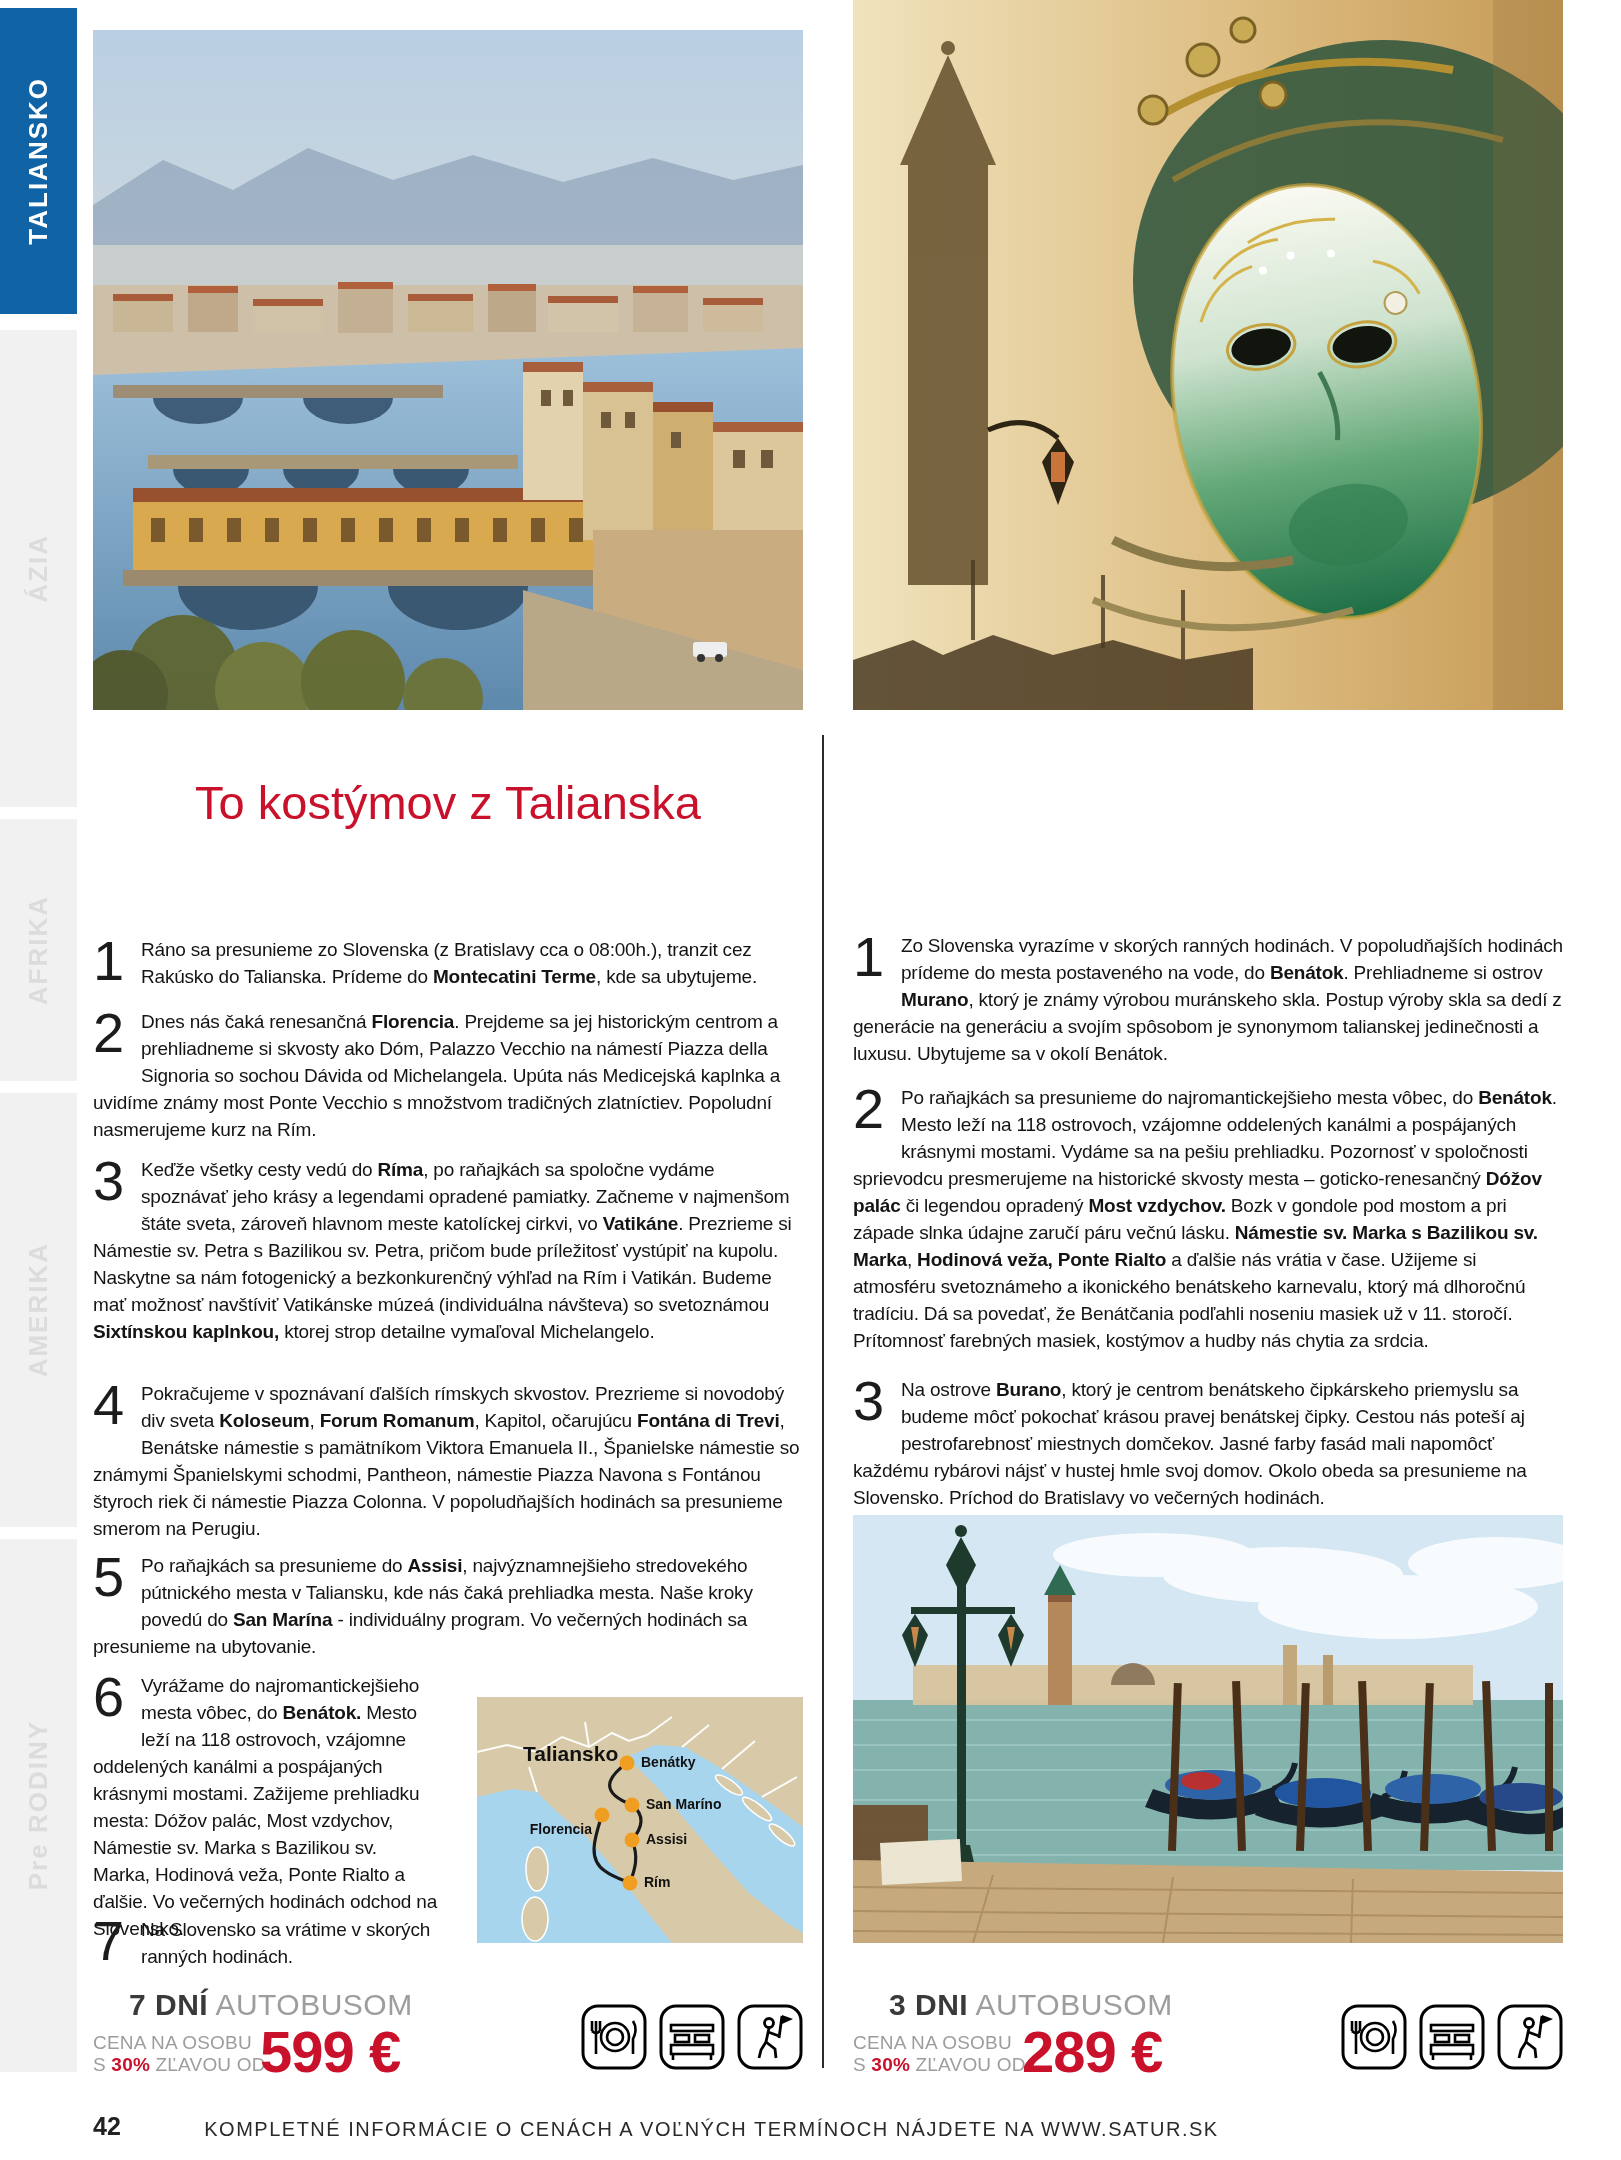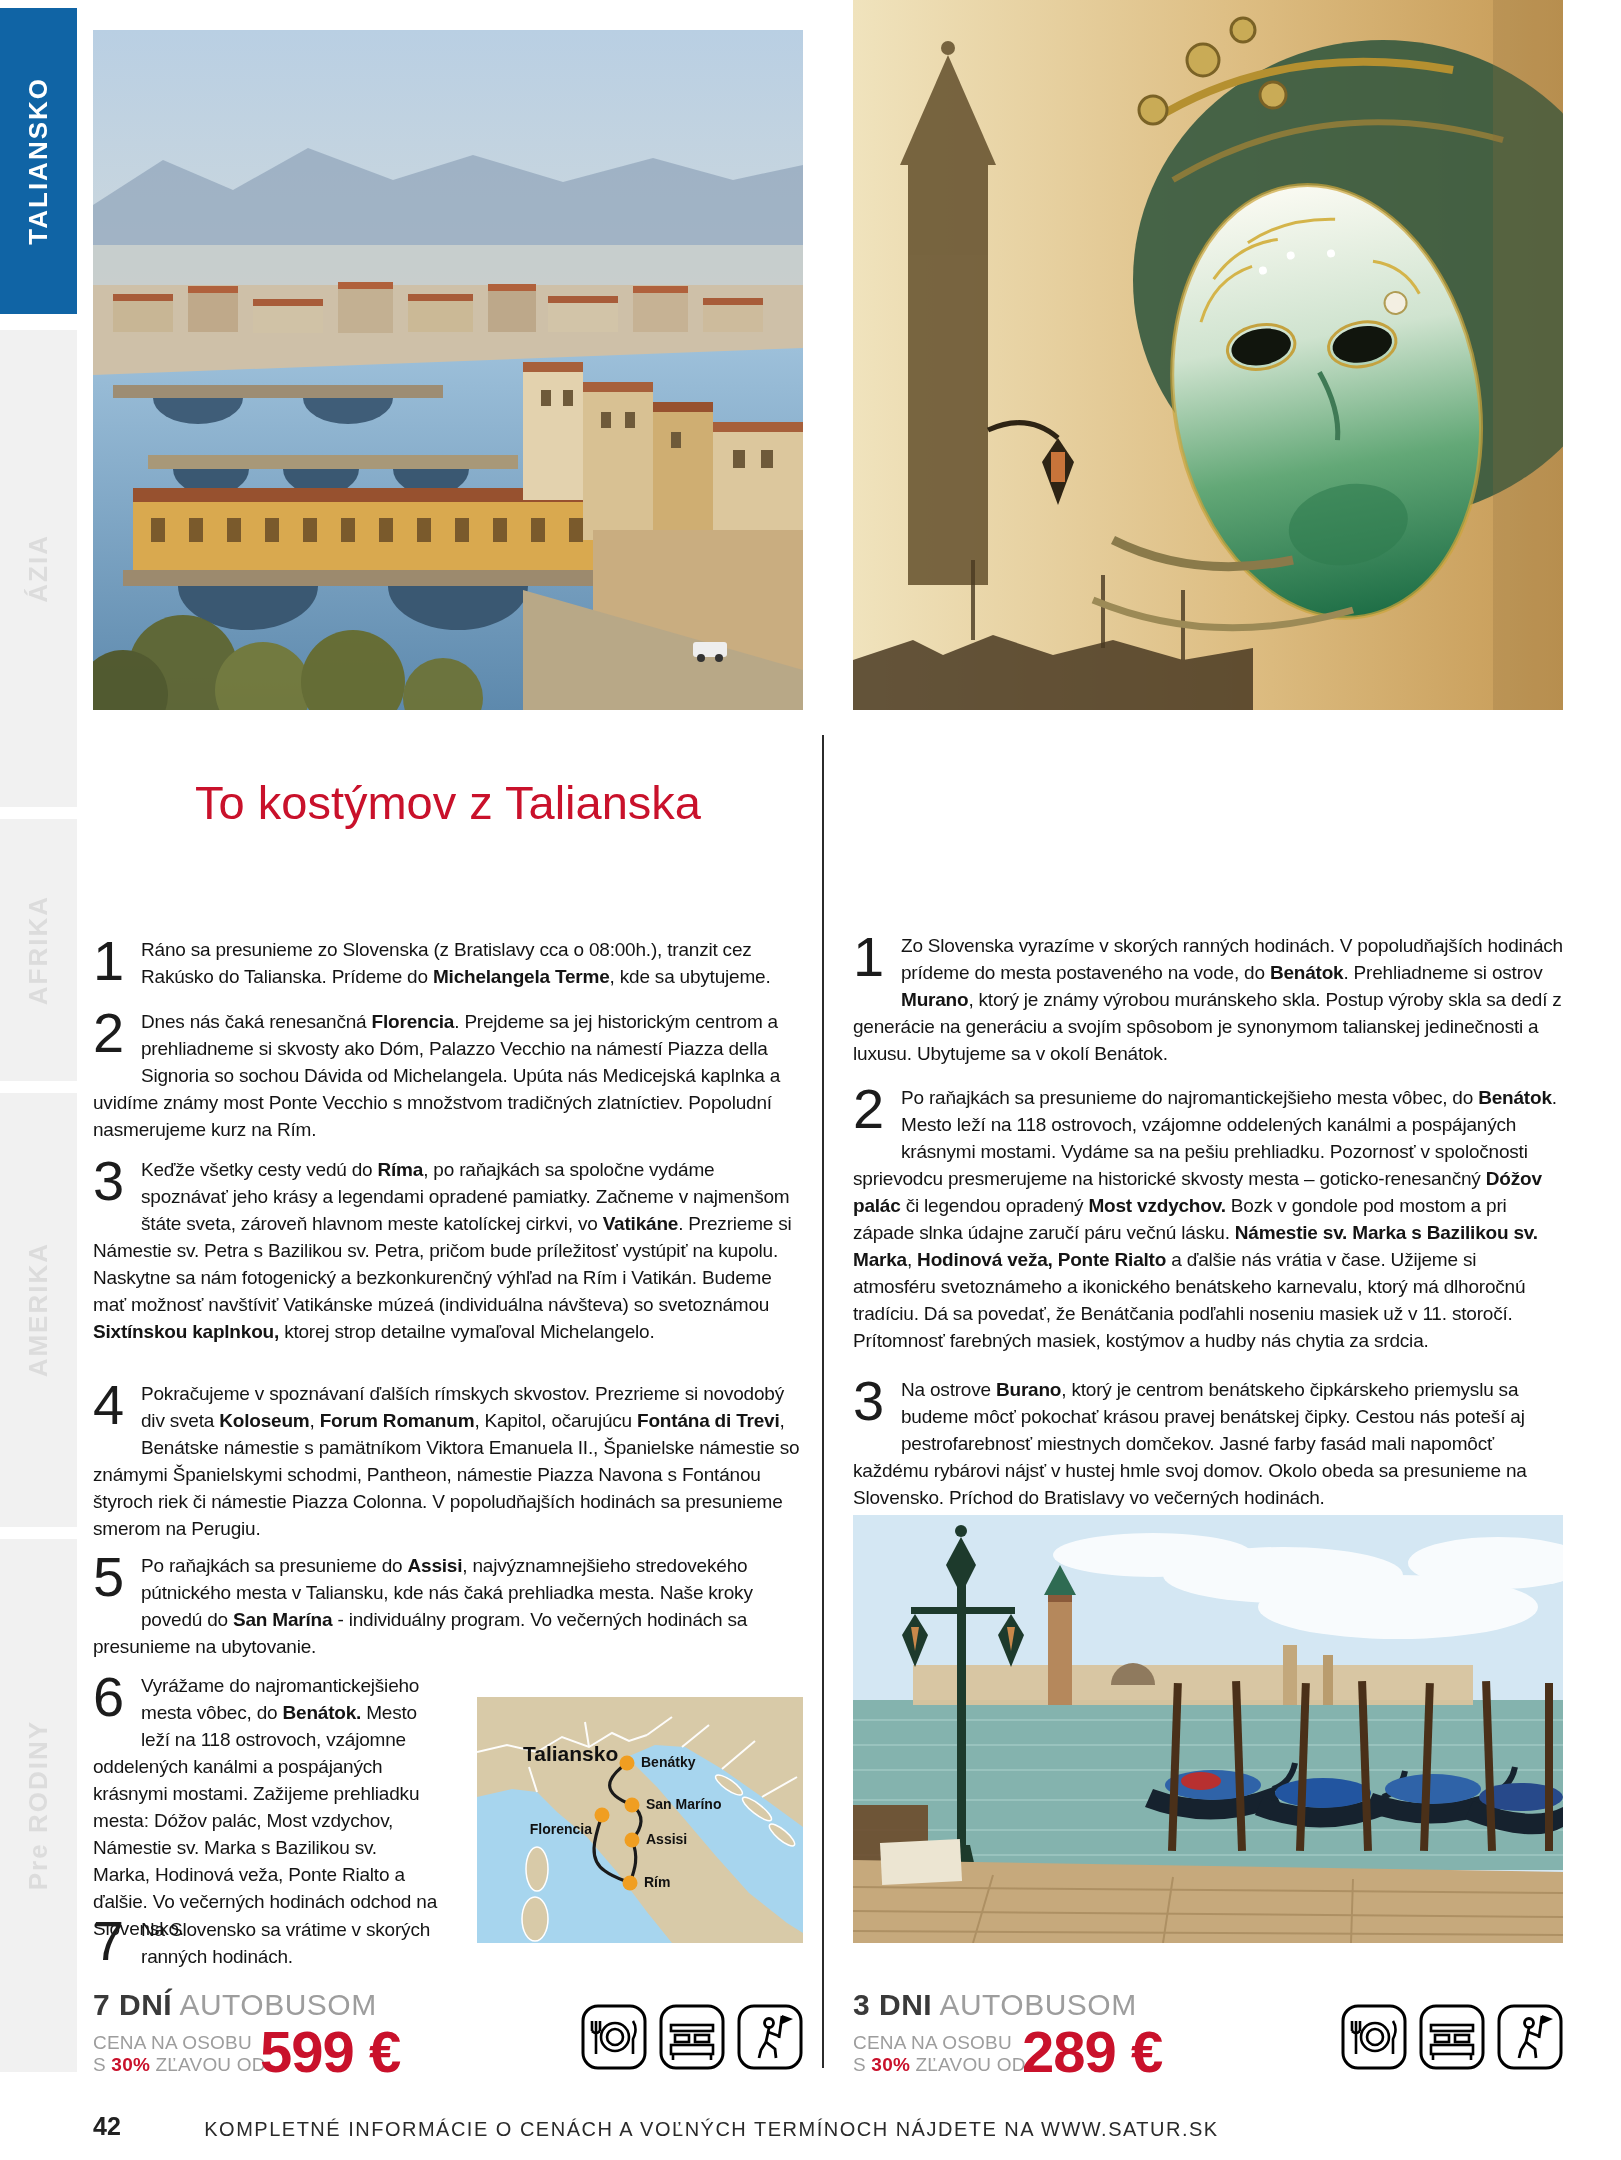--- a/index.html
+++ b/index.html
@@ -29,21 +29,21 @@
   .dtext .b{font-weight:700;}
 
   
   .route-map{position:absolute;left:477px;top:1697px;width:326px;height:246px;}
   .route-map svg{position:absolute;left:0;top:0;}
   .map-label{position:absolute;font-weight:700;color:#111;font-size:14px;white-space:nowrap;}
   .map-country{font-size:21px;}
 
   
   .duration{position:absolute;font-size:30px;letter-spacing:0.5px;}
-  .duration .dbold{font-weight:700;color:#3a3a3a;}
+  .duration .dbold{font-weight:700;color:#3a3a3a;margin-left:36px;}
   .duration .drest{font-weight:400;color:#9d9d9d;}
   .price-small{position:absolute;font-size:19px;line-height:22px;color:#9d9d9d;letter-spacing:0.2px;}
   .price-small .pct{color:#c9112b;font-weight:700;}
   .price-amount{position:absolute;font-size:58px;font-weight:700;color:#c9112b;letter-spacing:-1px;}
   .service-icons{position:absolute;display:flex;gap:12px;}
   .sicon{width:66px;height:66px;}
 
   
   .page-number{position:absolute;left:93px;top:2112px;font-size:25px;font-weight:700;color:#222;}
   .footer-text{position:absolute;left:0;top:2118px;width:1423px;text-align:center;font-size:20px;letter-spacing:1.5px;color:#2a2a2a;}
@@ -235,21 +235,21 @@
       <rect x="640" y="0" width="70" height="710" fill="#8a6a3a" opacity="0.25"></rect>
     </svg>
   </div>
 
   <div class="tour-title" style="left:93px;top:775px;">To kostýmov z Talianska</div>
 
   <div class="col-divider" style="left:822px;top:735px;height:1333px;"></div>
 
   <div class="day" style="left:93px;top:936px;">
     <span class="dnum">1</span>
-    <div class="dtext"><span>Ráno sa presunieme zo Slovenska (z Bratislavy cca o 08:00h.), tranzit cez Rakúsko do Talianska. Prídeme do </span><span class="b">Michelangela Terme</span><span>, kde sa ubytujeme.</span></div>
+    <div class="dtext"><span>Ráno sa presunieme zo Slovenska (z Bratislavy cca o 08:00h.), tranzit cez Rakúsko do Talianska. Prídeme do </span><span class="b">Montecatini Terme</span><span>, kde sa ubytujeme.</span></div>
   </div>
   <div class="day" style="left:93px;top:1008px;">
     <span class="dnum">2</span>
     <div class="dtext"><span>Dnes nás čaká renesančná </span><span class="b">Florencia</span><span>. Prejdeme sa jej historickým centrom a prehliadneme si skvosty ako Dóm, Palazzo Vecchio na námestí Piazza della Signoria so sochou Dávida od Michelangela. Upúta nás Medicejská kaplnka a uvidíme známy most Ponte Vecchio s množstvom tradičných zlatníctiev. Popoludní nasmerujeme kurz na Rím.</span></div>
   </div>
   <div class="day" style="left:93px;top:1156px;">
     <span class="dnum">3</span>
     <div class="dtext"><span>Keďže všetky cesty vedú do </span><span class="b">Ríma</span><span>, po raňajkách sa spoločne vydáme spoznávať jeho krásy a legendami opradené pamiatky. Začneme v najmenšom štáte sveta, zároveň hlavnom meste katolíckej cirkvi, vo </span><span class="b">Vatikáne</span><span>. Prezrieme si Námestie sv. Petra s Bazilikou sv. Petra, pričom bude príležitosť vystúpiť na kupolu. Naskytne sa nám fotogenický a bezkonkurenčný výhľad na Rím i Vatikán. Budeme mať možnosť navštíviť Vatikánske múzeá (individuálna návšteva) so svetoznámou </span><span class="b">Sixtínskou kaplnkou,</span><span> ktorej strop detailne vymaľoval Michelangelo.</span></div>
   </div>
   <div class="day" style="left:93px;top:1380px;">

